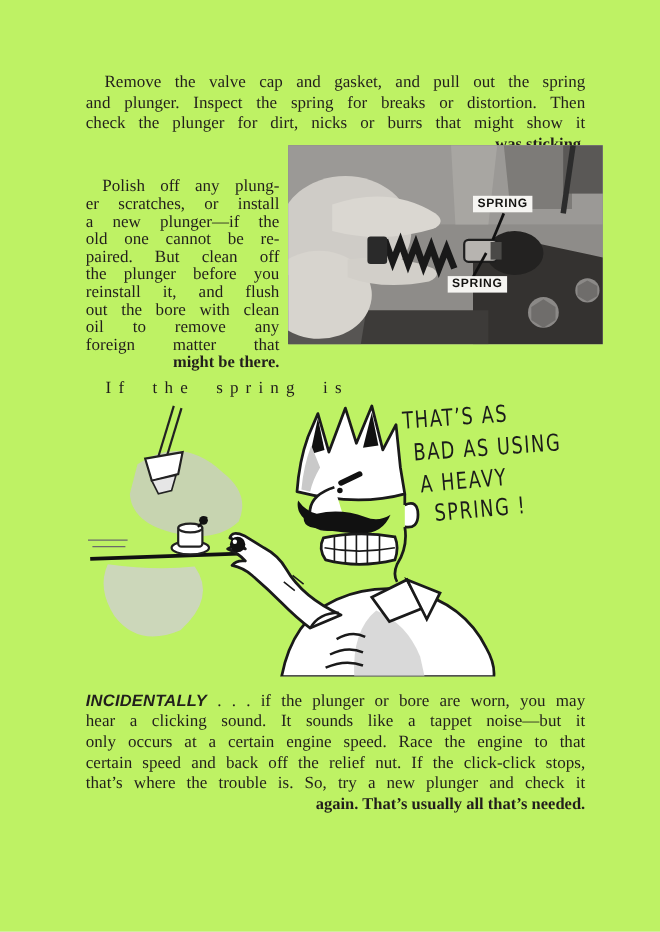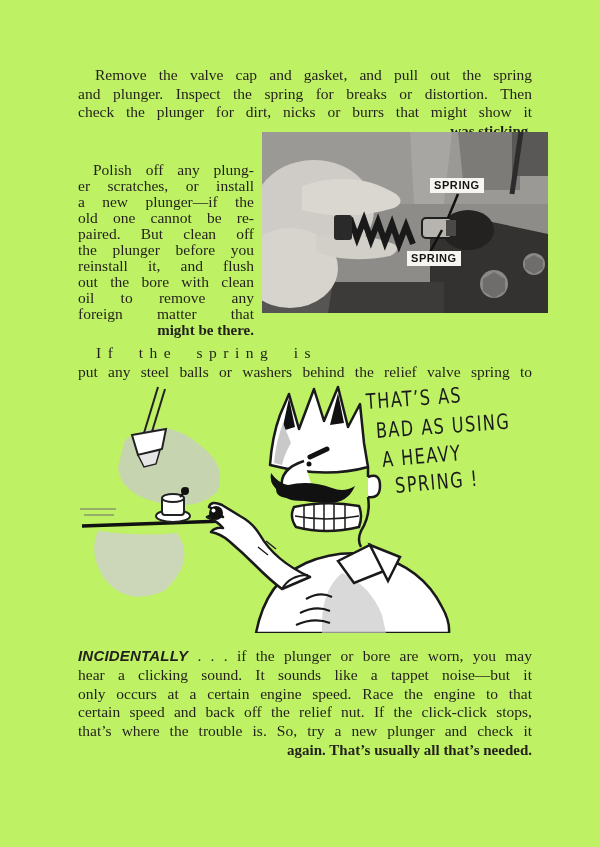--- a/index.html
+++ b/index.html
@@ -155,21 +155,20 @@
       <rect x="184" y="88" width="10" height="16" fill="#4a4947"></rect>
       <line x1="196" y1="62" x2="186" y2="86" stroke="#111" stroke-width="2.5"></line>
       <line x1="168" y1="120" x2="180" y2="98" stroke="#111" stroke-width="2.5"></line>
     </svg>
     <div class="photo-label lbl-plunger">SPRING</div>
     <div class="photo-label lbl-spring">SPRING</div>
   </div>
 
   <div>
     <div class="p3lead">If the spring is</div>
-    <div class="just">put any steel balls or washers behind the relief valve spring to</div>
   </div>
 
   <div class="cartoon">
     <svg viewBox="0 0 470 248" width="470" height="248">
 
       <path d="M55,55 Q95,28 132,62 Q158,82 147,107 Q126,127 86,117 Q50,108 48,82 Z" fill="#cacaca" opacity="0.75"></path>
       <path d="M28,146 Q72,152 107,148 Q127,176 94,206 Q56,222 34,193 Q18,168 28,146 Z" fill="#cfcfcf" opacity="0.8"></path>
       <path d="M10,124 h36 M14,130 h30" stroke="#6a6a6a" stroke-width="1.2"></path>
 
       <line x1="88" y1="2" x2="74" y2="48" stroke="#222" stroke-width="2"></line>

